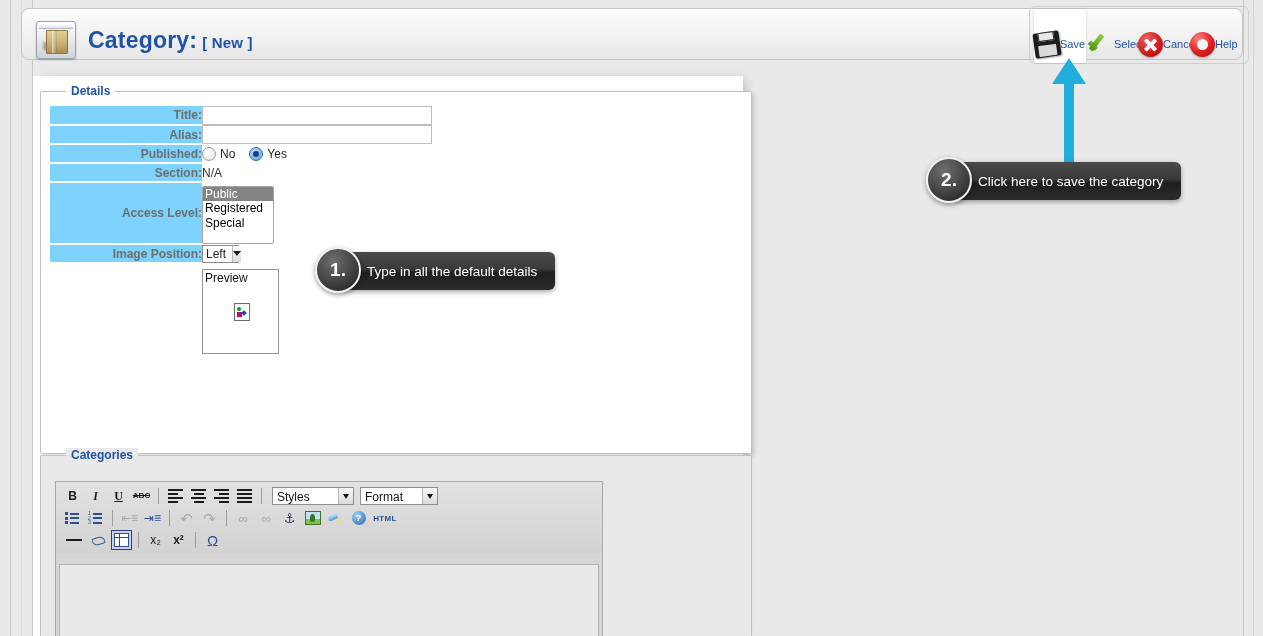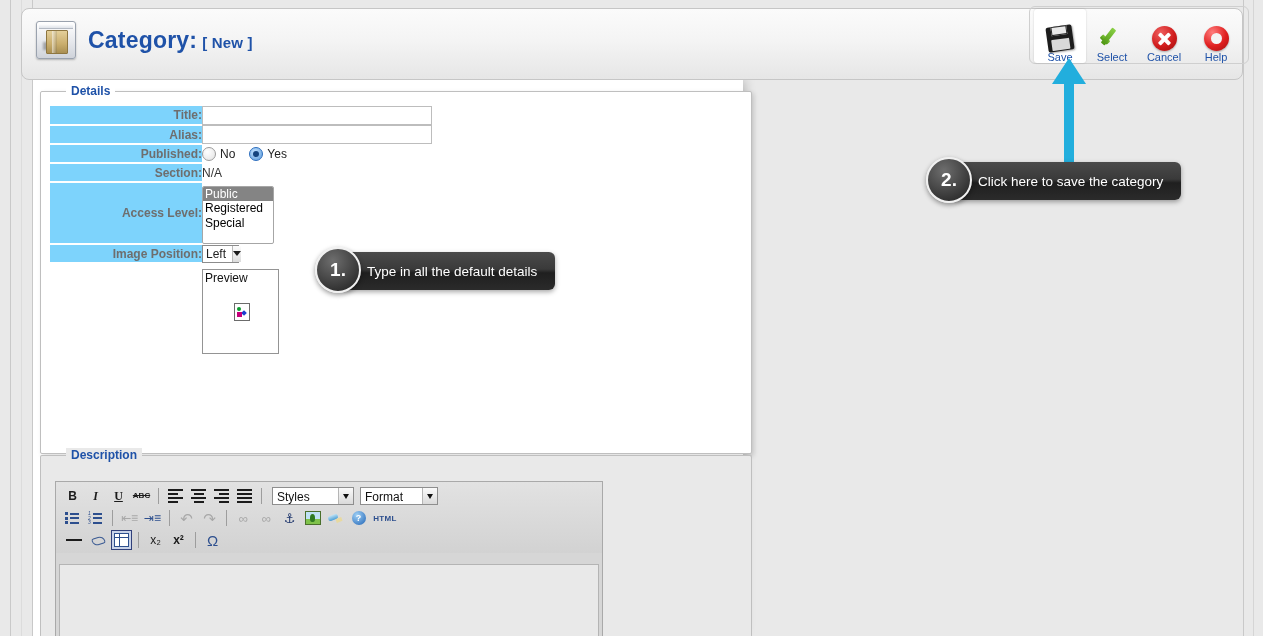--- a/index.html
+++ b/index.html
@@ -14,21 +14,21 @@
   
   .chrome-band{position:absolute;top:0;bottom:0;background:#e9e9e9;}
   .band-l1{left:10px;width:1px;background:#c9c9c9;}
   .band-l2{left:32px;width:1px;background:#c9c9c9;}
   .band-l3{left:21px;width:1px;background:#dcdcdc;}
   .band-r1{left:1243px;width:1px;background:#c9c9c9;}
   .band-r2{left:1253px;width:1px;background:#d5d5d5;}
 
   
   .header{
-    position:absolute;left:21px;top:8px;width:1222px;height:72px;
+    position:absolute;left:21px;top:8px;width:1222px;height:52px;
     border:1px solid #c6c6c6;border-radius:8px;
     background:linear-gradient(to bottom,#fbfbfb 0%,#f4f4f4 45%,#e6e6e6 100%);
     box-sizing:border-box;
     padding-left:24px;
   }
   .hdr-icon{
     position:absolute;left:14px;top:12px;width:38px;height:36px;
     border:1px solid #9aa2ae;border-radius:3px;
     background:linear-gradient(to bottom,#ffffff 0%,#e6e8ec 55%,#cfd3da 100%);
     box-shadow:0 1px 2px rgba(0,0,0,.25);
@@ -55,21 +55,21 @@
   .hdr-title .sub{font-size:15px;font-weight:bold;margin-left:5px;}
 
   
   .toolbar{
     position:absolute;right:14px;top:6px;height:58px;
     border:1px solid #cfcfcf;border-radius:6px;
     background:transparent;display:flex;align-items:flex-start;
     padding:2px 6px 0 4px;box-sizing:border-box;
   }
   .tbtn{
-    width:52px;height:54px;display:flex;flex-direction:column;
+    width:52px;height:54px;display:flex;flex-direction:row;
     align-items:center;justify-content:flex-start;padding-top:16px;
     box-sizing:border-box;cursor:pointer;border-radius:3px;
   }
   .tbtn.active{background:#ffffff;box-shadow:0 0 2px rgba(0,0,0,.18);}
   .tbtn .glyph{height:30px;display:flex;align-items:center;justify-content:center;}
   .tbtn .lbl{font-size:11px;color:#1f52a8;margin-top:1px;line-height:11px;}
 
   
   .ico-save{position:relative;width:26px;height:25px;background:#1c1c1c;border-radius:2px;
     transform:rotate(-8deg);box-shadow:1px 1px 2px rgba(0,0,0,.35);}
@@ -394,21 +394,21 @@
                 <i class="broken-dot"></i>
               </span>
         </div>
       </td>
     </tr>
   </tbody>
     </table>
 </div>
 
 <div class="fset" id="desc-box">
-  <div class="fset-legend" style="background:#e9e9e9;">Description</div>
+  <div class="fset-legend" style="background:#e9e9e9;">Categories</div>
 </div>
 
 <div class="editor">
   <div class="ed-toolbar">
 
     <div class="ed-row">
       <span class="ed-btn">
           <b class="gl">B</b>
         </span>
       <span class="ed-btn">

